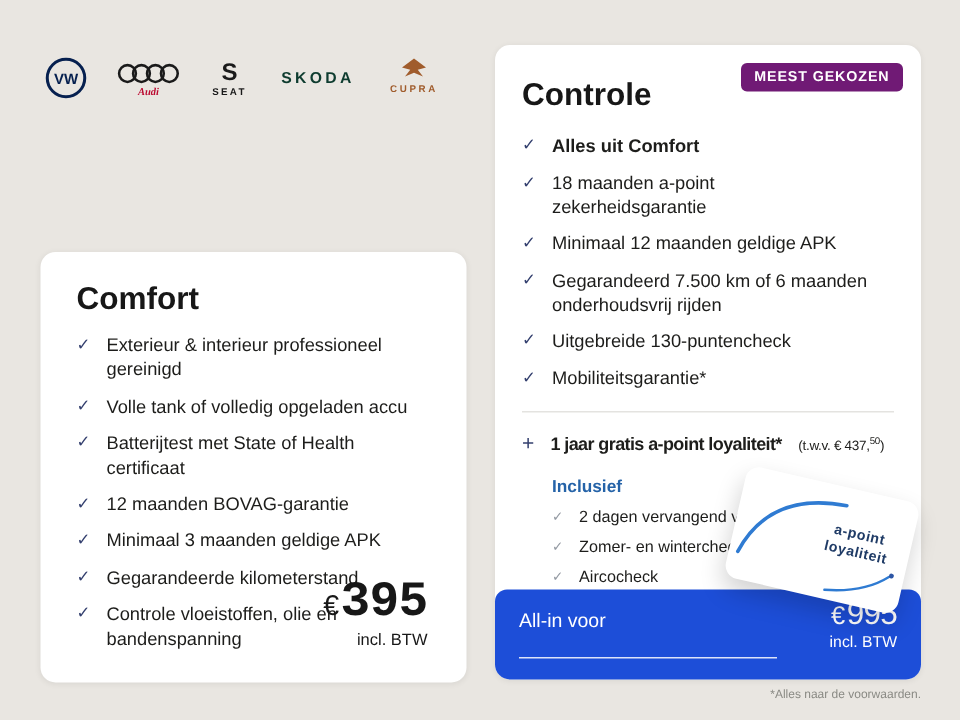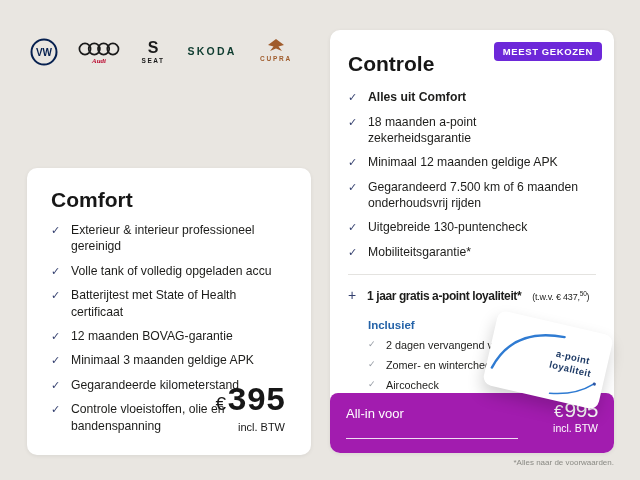--- a/index.html
+++ b/index.html
@@ -29,21 +29,21 @@
 
   .price-block { position:absolute; right:26px; bottom:22px; text-align:right; color:#171717; }
   .price-cur { font-size:19px; font-weight:400; margin-right:1px; }
   .price-num { font-size:33px; font-weight:700; letter-spacing:-0.5px;font-family:Liberation Mono, monospace; }
   .price-note { font-size:11px; margin-top:1px; }
 
   .card-zekerheid { left:330px; top:30px; width:284px; height:423px; padding:22px 18px 0 18px; }
   .card-zekerheid h2 { margin-bottom:13px; }
   .card-zekerheid ul.checklist li { width:234px; }
 
-  .badge { position:absolute; top:12px; right:12px; background:#6d28d9; color:#fff; font-size:9.5px;
+  .badge { position:absolute; top:12px; right:12px; background:#701a75; color:#fff; font-size:9.5px;
            font-weight:700; letter-spacing:0.6px; padding:4px 9px; border-radius:4px; }
 
   .divider { border:none; border-top:1px solid #e4e3e0; margin:14px 0 13px 0; }
 
   .plus-row { display:flex; gap:8px; align-items:baseline; white-space:nowrap; }
   .plus { color:#333f6e; font-size:14px; font-weight:400; flex:0 0 11px; line-height:1; }
   .plus-bold { font-size:12px; font-weight:700; color:#1d1d1b; letter-spacing:-0.4px; }
   .twv { font-size:9px; color:#1d1d1b; margin-left:3px; letter-spacing:-0.2px; }
   .twv sup { font-size:6.5px; }
 
@@ -54,21 +54,21 @@
 
   
   .loyalty-card { position:absolute; left:159px; top:292px; width:118px; height:76px; background:#fff;
                   border-radius:9px; transform:rotate(13deg); z-index:3;
                   box-shadow:0 8px 16px rgba(0,0,0,0.18); overflow:hidden; }
   .loyalty-text { position:absolute; right:14px; top:24px; text-align:center; color:#1f3b66;
                   font-size:9.5px; font-weight:700; letter-spacing:0.4px; line-height:1.25; }
   .loyalty-card svg { position:absolute; left:0; top:0; }
 
   
-  .allin-footer { position:absolute; left:0; right:0; bottom:0; height:60px; background:#a21caf;
+  .allin-footer { position:absolute; left:0; right:0; bottom:0; height:60px; background:#1d4ed8;
                   border-radius:8px 8px 10px 10px; z-index:2; color:#fff; }
   .allin-label { position:absolute; left:16px; top:13px; font-size:13px; }
   .allin-line { position:absolute; left:16px; bottom:14px; width:172px; border-top:1px solid rgba(255,255,255,0.85); }
   .allin-price { position:absolute; right:16px; top:5px; text-align:right; }
   .allin-cur { font-size:17px; font-weight:400; margin-right:1px; }
   .allin-num { font-size:21px; font-weight:400; letter-spacing:-0.5px; }
   .allin-note { font-size:10.5px; margin-top:0; }
 
   .footnote { position:absolute; right:26px; top:458px; font-size:8px; color:#8a8a84; }
 </style>

